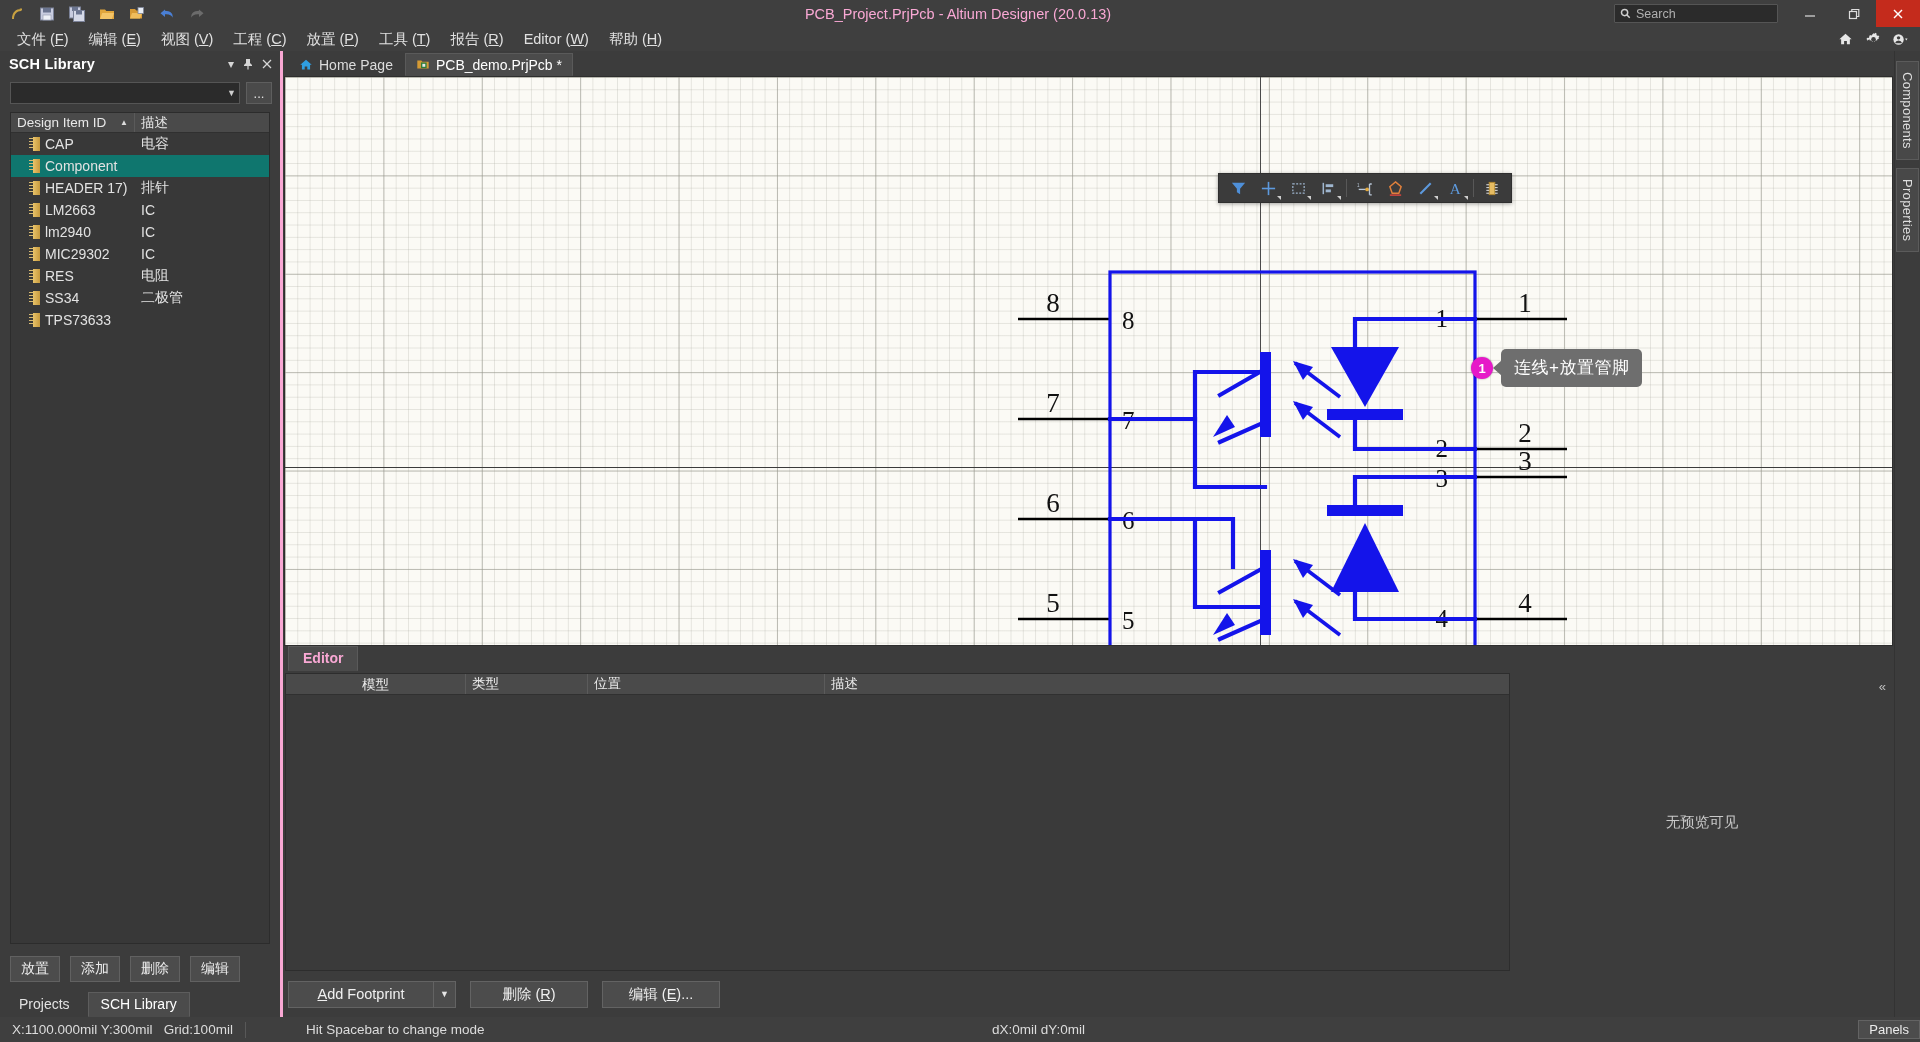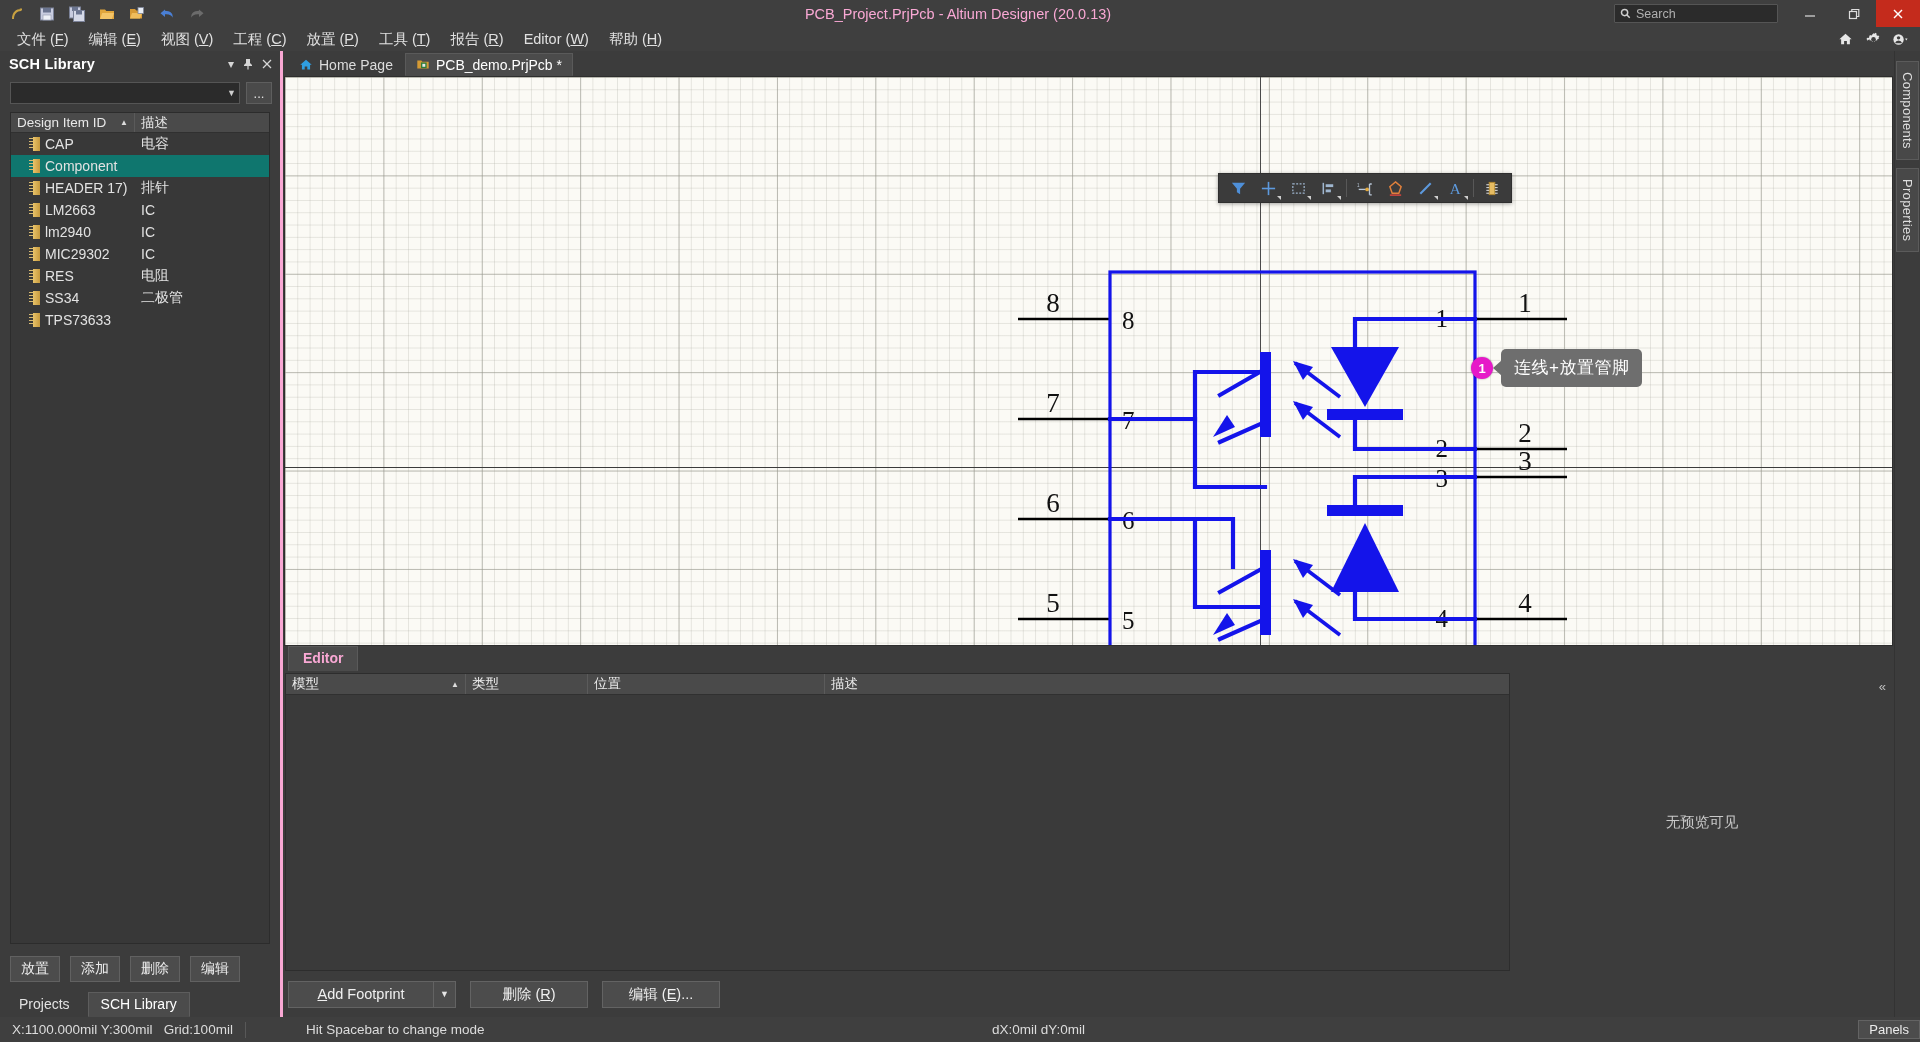--- a/index.html
+++ b/index.html
@@ -196,21 +196,21 @@
   .modelgrid {
     margin-left:2px; width:1225px; background:#3a3a3a; border:1px solid #2d2d2d;
     display:flex; flex-direction:column; min-height:0;
   }
   .mghead { display:flex; height:21px; background:#4a4a4a; border-bottom:1px solid #303030; }
   .mghead .mc {
     font-size:13.5px; color:#ececec; padding:2px 6px; display:flex; align-items:center;
     border-right:1px solid #5b5b5b; cursor:pointer;
   }
   .mghead .mc:last-child { border-right:none; }
-  .mc-model { width:180px; }
+  .mc-model { width:180px;flex-direction:column; }
   .mc-type { width:122px; }
   .mc-pos { width:237px; }
   .mc-desc { flex:1; }
   .mgbody { flex:1; background:#3a3a3a; }
   .previewpane {
     flex:1; display:flex; align-items:center; justify-content:center;
     color:#c8c8c8; font-size:14.5px; position:relative;
   }
   .collapse-arrows {
     position:absolute; right:8px; top:6px; color:#c0c0c0; font-size:13px; cursor:pointer;

